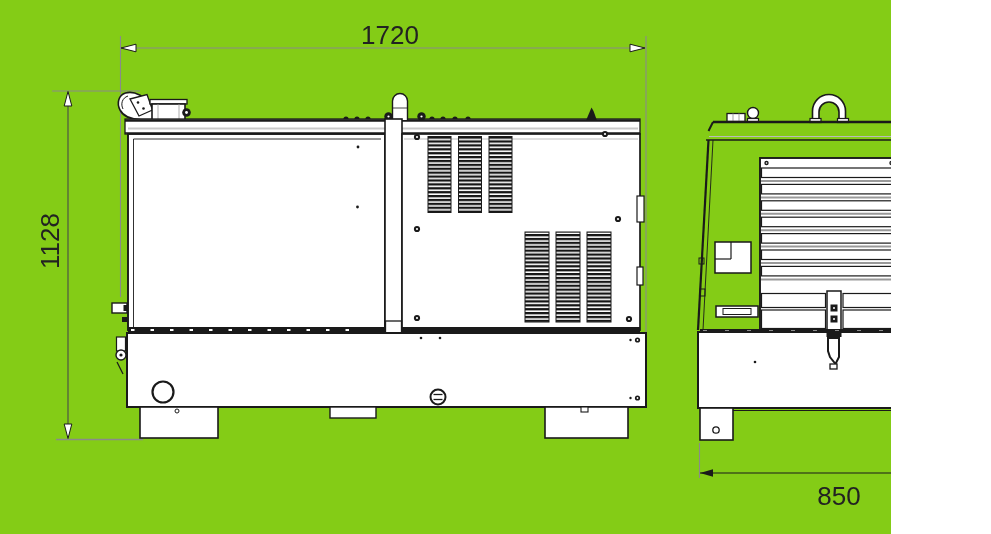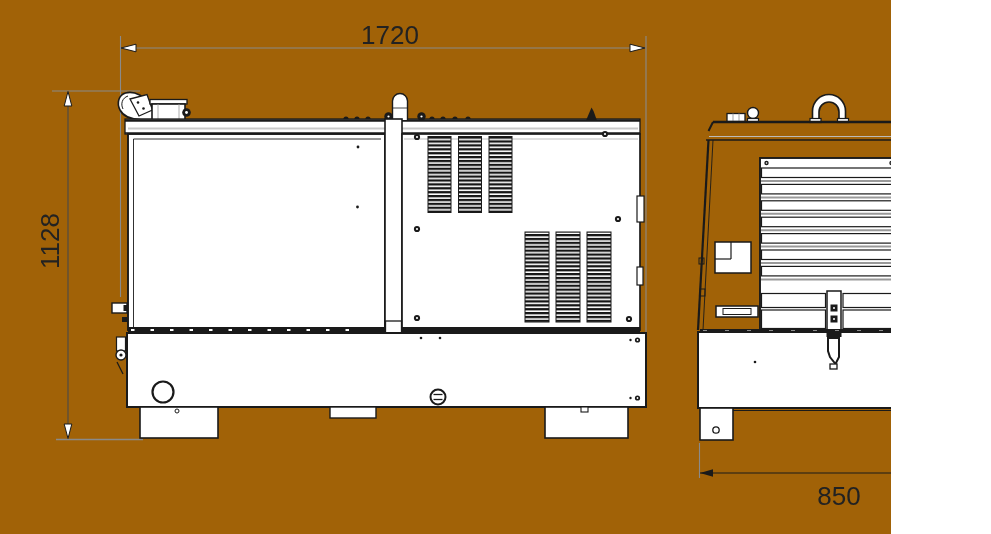--- a/index.html
+++ b/index.html
@@ -1,16 +1,16 @@
 <!DOCTYPE html>
 <html><head>
 <meta charset="utf-8">
 <style>
   html,body{margin:0;padding:0;background:#fff;}
-  #stage{position:relative;width:891px;height:534px;background:#a16207;overflow:hidden;
+  #stage{position:relative;width:891px;height:534px;background:#84cc16;overflow:hidden;
          font-family:"Liberation Sans",sans-serif;}
   svg{position:absolute;left:0;top:0;}
   text.dim{font-family:"Liberation Sans",sans-serif;font-size:26px;fill:#222;}
 </style>
 </head>
 <body>
 
 <div id="stage">
 <svg width="991" height="534" viewBox="0 0 991 534">
 <defs>

